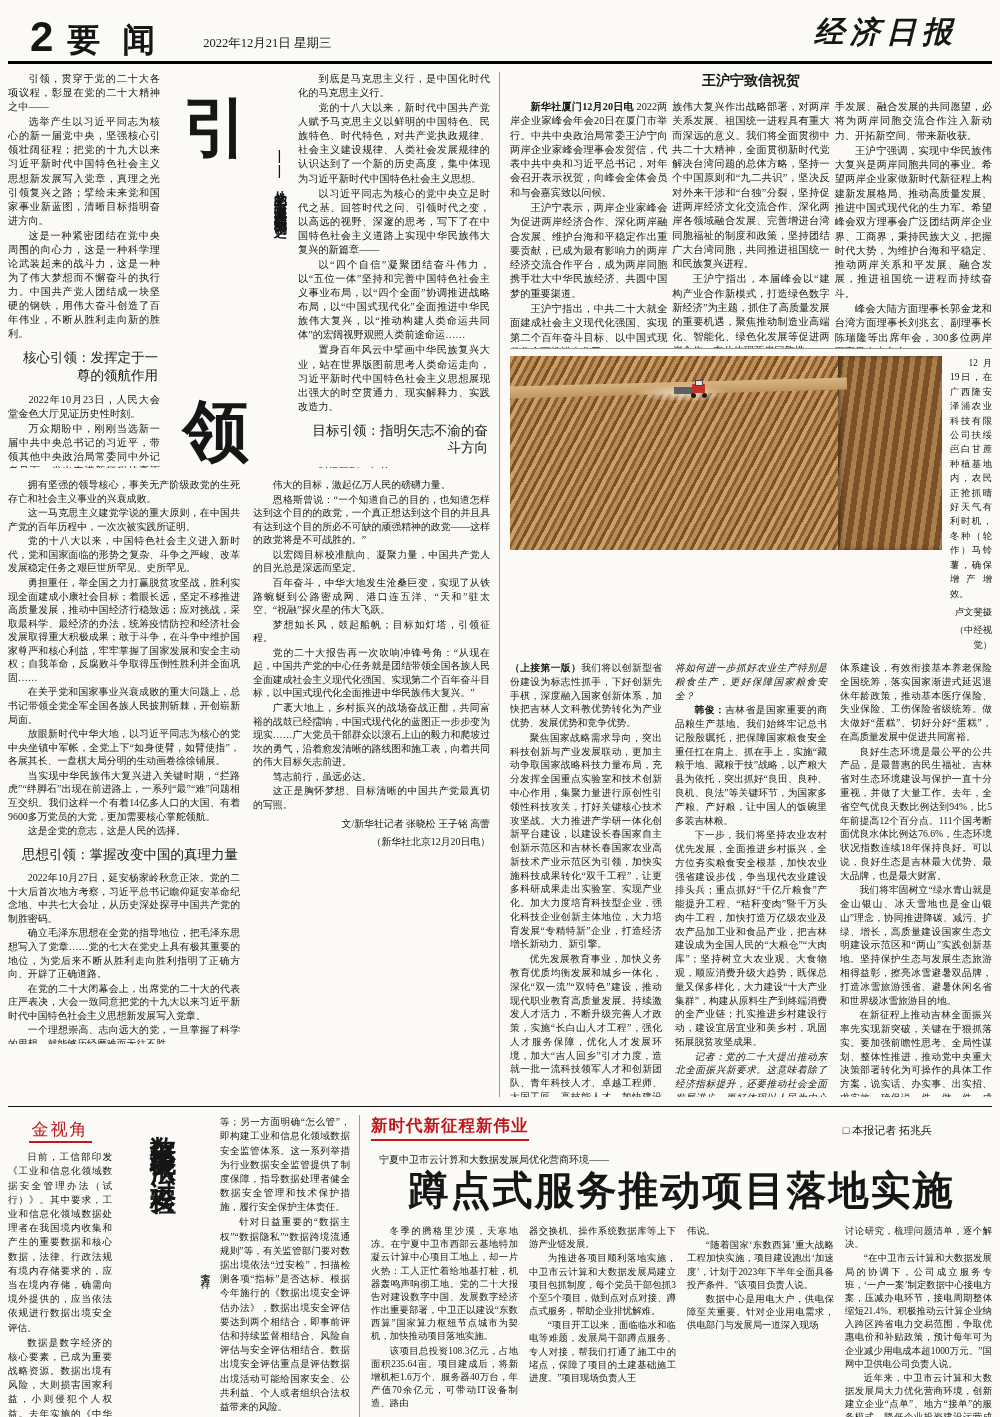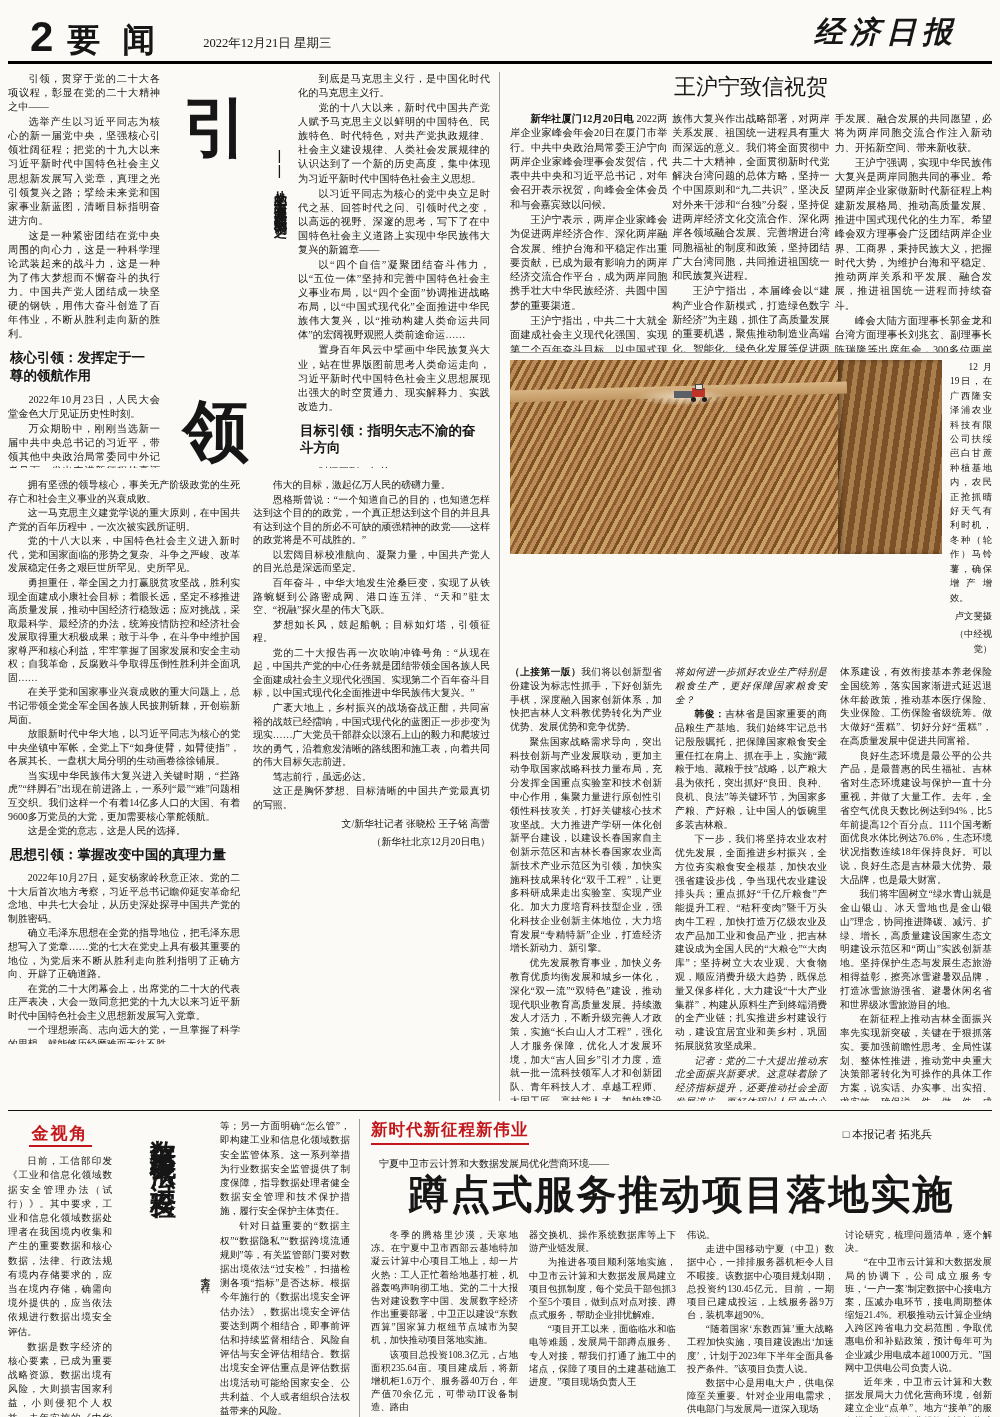--- a/index.html
+++ b/index.html
@@ -12,22 +12,22 @@
   .hdr-sec{font-family:"Liberation Sans","DejaVu Sans",sans-serif;font-size:33px;font-weight:900;letter-spacing:22px;line-height:.9;}
   .hdr-date{font-size:12.5px;margin-left:26px;padding-bottom:3px;}
   .hdr-paper{margin-left:auto;margin-right:30px;font-size:30px;font-weight:bold;font-style:italic;
              font-family:"DejaVu Serif",serif;letter-spacing:6px;padding-bottom:2px;}
   
   .main{display:flex;margin-top:8px;}
   .left-art{width:482px;flex:none;border-right:1px solid #9a9a9a;padding-right:9px;}
   .right-sec{flex:1;padding-left:10px;min-width:0;}
   
   .bp{margin:0 0 1px;text-align:justify;text-indent:2em;}
-  .sub{font-family:"Liberation Sans","DejaVu Sans",sans-serif;font-weight:bold;font-size:13.5px;
-       text-indent:0;text-align:left;margin:8px 2px;line-height:1.3;}
+  .sub{font-family:"Liberation Sans","DejaVu Sans",sans-serif;font-weight:normal;font-size:13.5px;
+       text-indent:0;text-align:right;margin:8px 2px;line-height:1.3;}
   .q{font-style:italic;}
   .cont{text-indent:0;}
   .byline{text-indent:0;text-align:right;margin-top:5px;}
   b.lead{font-weight:bold;font-style:normal;}
   
   .band1{display:flex;height:396px;overflow:hidden;font-size:10.2px;line-height:1.38;}
   .colA{width:152px;flex:none;margin-right:9px;}
   .titleblock{width:120px;flex:none;position:relative;}
   .tchar{position:absolute;left:14px;font-family:"Liberation Sans","DejaVu Sans",sans-serif;
          font-size:66px;font-weight:900;line-height:1;}
@@ -35,23 +35,23 @@
   .tchar.bot{bottom:4px;}
   .tsub{position:absolute;right:0;top:78px;height:300px;writing-mode:vertical-rl;
         font-family:"Liberation Sans","DejaVu Sans",sans-serif;font-size:13px;font-weight:bold;letter-spacing:2px;}
   .colC{flex:1;margin-left:9px;min-width:0;}
   .band2{display:flex;height:566px;overflow:hidden;margin-top:10px;font-size:9.9px;line-height:1.37;}
   .colBL{width:232px;flex:none;margin-right:13px;}
   .colBR{flex:1;min-width:0;}
   
   .summit-headline{font-family:"Liberation Sans","DejaVu Sans",sans-serif;font-size:35px;font-weight:900;
                    text-align:center;letter-spacing:1px;margin:0 0 4px;line-height:1.15;}
-  .summit-sub{font-size:22px;font-weight:normal;text-align:center;margin:0 0 10px;}
+  .summit-sub{font-size:14px;font-weight:bold;text-align:center;margin:0 0 10px;}
   .summit-cols{display:flex;gap:5px;height:232px;overflow:hidden;font-size:10.2px;line-height:1.4;
-               border-bottom:1px solid #999;padding-bottom:8px;}
+               border-bottom:1px solid #999;padding-bottom:16px;}
   .scol{flex:1;min-width:0;}
   
   .photo-row{display:flex;margin-top:7px;}
   .photo{width:432px;height:194px;flex:none;position:relative;overflow:hidden;background:#b98a58;}
   .ph-stripes{position:absolute;top:0;left:0;width:100%;height:100%;
       background:repeating-linear-gradient(118deg,#c9a066 0 4px,#8f5f33 4px 7px,#bb8c58 7px 11px,#7d5026 11px 14px);}
   .ph-right{position:absolute;top:0;right:0;width:24%;height:100%;
       background:repeating-linear-gradient(98deg,#7c5128 0 6px,#a97f4e 6px 11px);box-shadow:inset 3px 0 5px rgba(0,0,0,.35);}
   .ph-band{position:absolute;left:0;top:26px;width:78%;height:12px;
       background:linear-gradient(#d8b584,#c09662);transform:rotate(-1.5deg);}
@@ -66,21 +66,21 @@
   .photo-caption{flex:1;padding-left:8px;font-size:9.3px;line-height:1.55;min-width:0;}
   .credit{text-indent:0;text-align:right;margin-top:4px;}
   
   .jilin-cols{display:flex;gap:13px;height:436px;overflow:hidden;margin-top:8px;font-size:9.7px;line-height:1.42;}
   
   .bottom-band{display:flex;border-top:1.5px solid #111;margin-top:9px;padding-top:8px;height:346px;box-sizing:border-box;}
   .jsj{width:352px;flex:none;border-right:1px solid #9a9a9a;padding-right:9px;box-sizing:border-box;}
   .jsj-row{display:flex;height:328px;overflow:hidden;font-size:9.6px;line-height:1.48;}
   .jsj-col1{width:104px;flex:none;}
   .jsj-label-wrap{text-align:center;margin:2px 0 8px;}
-  .jsj-label{color:#c2181d;font-family:"Liberation Sans","DejaVu Sans",sans-serif;font-size:17px;font-weight:700;
+  .jsj-label{color:#c2181d;font-family:"Liberation Sans","DejaVu Sans",sans-serif;font-size:17px;font-weight:400;
              border-bottom:2px solid #c2181d;padding:0 3px 2px;letter-spacing:2px;}
   .jsj-title{width:102px;flex:none;position:relative;}
   .jsj-vtitle{writing-mode:vertical-rl;font-family:"Liberation Sans","DejaVu Sans",sans-serif;
               font-size:26px;font-weight:900;letter-spacing:4px;height:100%;margin:0 auto;line-height:1.2;}
   .jsj-author{position:absolute;right:2px;top:150px;writing-mode:vertical-rl;font-size:10px;letter-spacing:3px;}
   .jsj-col2{flex:1;min-width:0;padding-left:6px;}
   .nx{flex:1;padding-left:11px;min-width:0;}
   .nx-head{display:flex;justify-content:space-between;align-items:flex-start;}
   .nx-banner{color:#c2181d;font-family:"Liberation Sans","DejaVu Sans",sans-serif;font-size:16.5px;font-weight:900;
              border-bottom:2px solid #c2181d;padding-bottom:2px;letter-spacing:1px;}
@@ -259,21 +259,20 @@
             <p class="bp">冬季的腾格里沙漠，天寒地冻。在宁夏中卫市西部云基地特加凝云计算中心项目工地上，却一片火热：工人正忙着给地基打桩，机器轰鸣声响彻工地。党的二十大报告对建设数字中国、发展数字经济作出重要部署，中卫正以建设“东数西算”国家算力枢纽节点城市为契机，加快推动项目落地实施。</p>
             <p class="bp">该项目总投资108.3亿元，占地面积235.64亩。项目建成后，将新增机柜1.6万个、服务器40万台，年产值70余亿元，可带动IT设备制造、路由</p>
           </div>
         <div class="ncol">
             <p class="bp cont">器交换机、操作系统数据库等上下游产业链发展。</p>
             <p class="bp">为推进各项目顺利落地实施，中卫市云计算和大数据发展局建立项目包抓制度，每个党员干部包抓3个至5个项目，做到点对点对接、蹲点式服务，帮助企业排忧解难。</p>
             <p class="bp">“项目开工以来，面临临水和临电等难题，发展局干部蹲点服务、专人对接，帮我们打通了施工中的堵点，保障了项目的土建基础施工进度。”项目现场负责人王</p>
           </div>
         <div class="ncol">
             <p class="bp cont">伟说。</p>
-            <p class="bp">走进中国移动宁夏（中卫）数据中心，一排排服务器机柜令人目不暇接。该数据中心项目规划4期，总投资约130.45亿元。目前，一期项目已建成投运，上线服务器9万台，装机率超90%。</p>
             <p class="bp">“随着国家‘东数西算’重大战略工程加快实施，项目建设跑出‘加速度’，计划于2023年下半年全面具备投产条件。”该项目负责人说。</p>
             <p class="bp">数据中心是用电大户，供电保障至关重要。针对企业用电需求，供电部门与发展局一道深入现场</p>
           </div>
         <div class="ncol">
             <p class="bp cont">讨论研究，梳理问题清单，逐个解决。</p>
             <p class="bp">“在中卫市云计算和大数据发展局的协调下，公司成立服务专班，‘一户一案’制定数据中心接电方案，压减办电环节，接电周期整体缩短21.4%。积极推动云计算企业纳入跨区跨省电力交易范围，争取优惠电价和补贴政策，预计每年可为企业减少用电成本超1000万元。”国网中卫供电公司负责人说。</p>
             <p class="bp">近年来，中卫市云计算和大数据发展局大力优化营商环境，创新建立企业“点单”、地方“接单”的服务模式，降低企业投资建设运营成本，推动云计算和大数据产业在中卫深扎根、快成长、大发展。云计算和大数据产业改变了中卫，西部云基地由曾经的黄沙之地变成了发展新高地。</p>
           </div>
       </div>
     </div>

